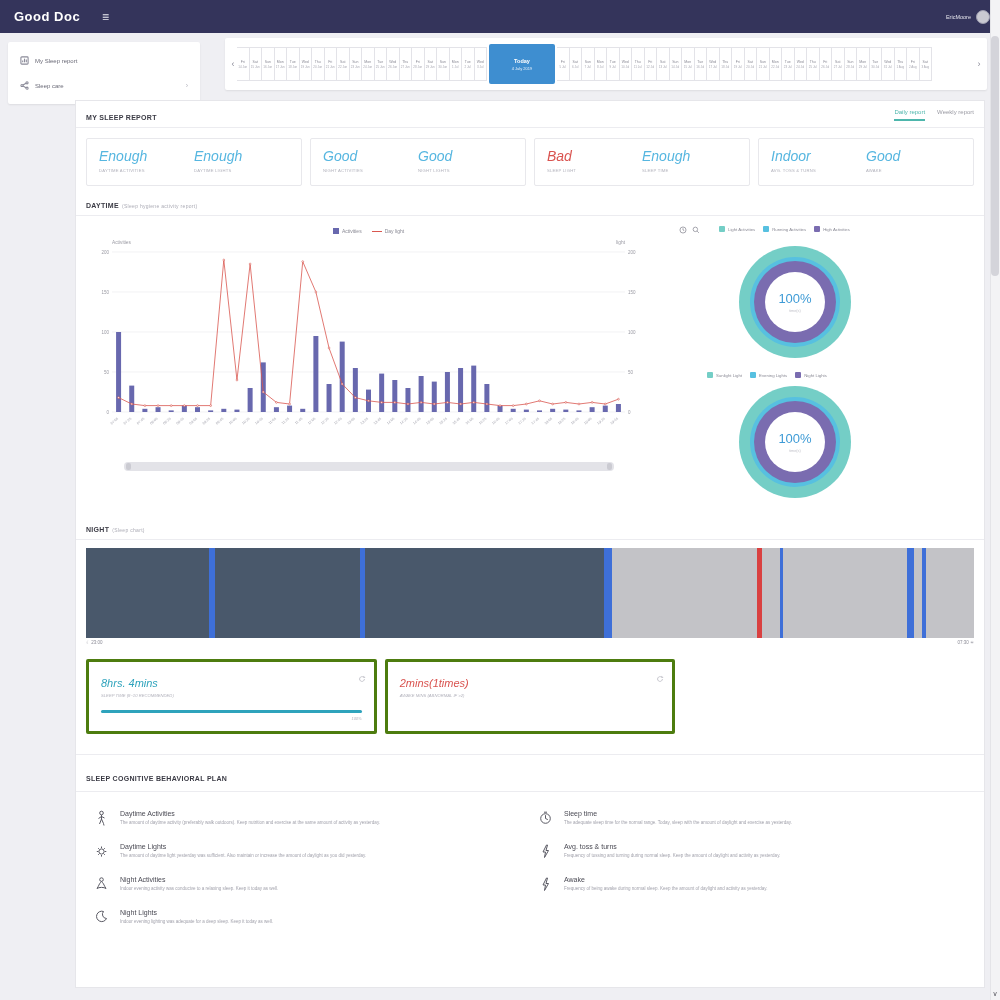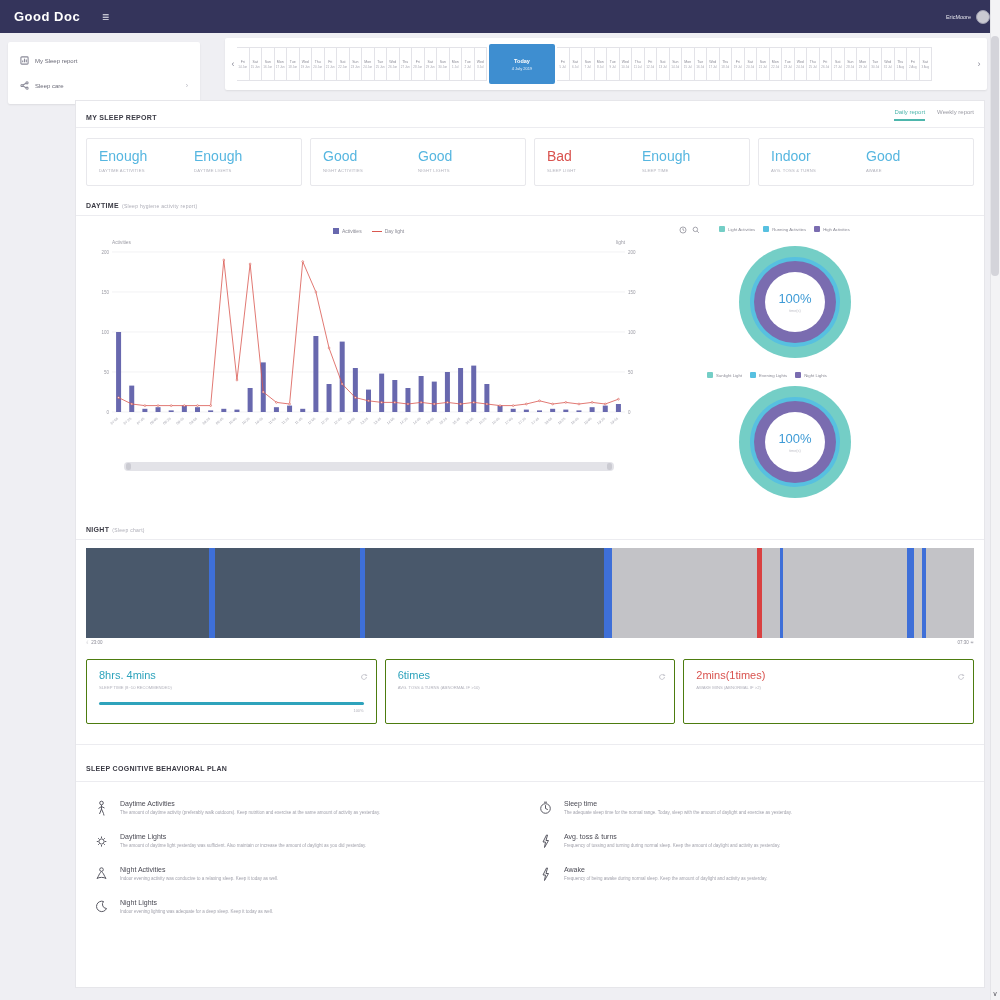--- a/index.html
+++ b/index.html
@@ -39,21 +39,21 @@
   .sec-sub { font-size:5px; color:#ABABB5; font-weight:normal; margin-left:3px; }
   .tabs { display:flex; gap:12px; }
   .tab { font-size:6px; color:#9A9AA3; padding-bottom:4px; cursor:pointer; }
   .tab.active { color:#4DB6AC; border-bottom:2px solid #4DB6AC; }
   .divider { border-top:1px solid #ECECF0; margin:6px -10px 0; }
 
   
   .statusrow { display:flex; gap:8px; margin-top:10px; }
   .scard { flex:1; border:1px solid #E8E8EC; border-radius:2px; padding:9px 12px 12px; display:flex; }
   .sitem { flex:1; }
-  .sval { font-size:14px; font-weight:300; }
+  .sval { font-size:14px; font-weight:300;font-style:italic; }
   .sval.blue { color:#56B6E0; } .sval.red { color:#D9534F; }
   .slab { font-size:4.2px; color:#B2B2BC; margin-top:4px; letter-spacing:0.2px; }
 
   
   .day-content { display:flex; margin-top:4px; }
   .chart-wrap { width:565px; }
   .legend { display:flex; justify-content:center; gap:10px; margin:8px 0 2px; }
   .lg { display:flex; align-items:center; gap:3px; font-size:5px; color:#8A8A95; }
   .lg .sq { width:6px; height:6px; background:#6868AE; }
   .lg .ln { width:10px; height:0; border-top:1px solid #D9574F; }
@@ -74,21 +74,21 @@
   .donut .pct { font-size:13px; color:#3E9BD6; font-weight:300; }
   .donut .psub { font-size:3.8px; color:#C2C2CA; margin-top:3px; }
 
   
   .timeline { position:relative; height:90px; margin-top:8px; overflow:hidden; }
   .tl-seg, .tl-mark { position:absolute; top:0; height:100%; }
   .tl-labels { display:flex; justify-content:space-between; font-size:4.5px; color:#8A8A95; margin-top:2px; }
 
   
   .stats { display:flex; flex-wrap:wrap; gap:8px; margin-top:14px; }
-  .stcard { width:calc((100% - 16px)/3); border:1px solid #4d7c0f; border-radius:2px; padding:9px 12px 10px; position:relative; }
+  .stcard { width:calc((100% - 16px)/3); border:3px solid #4d7c0f; border-radius:2px; padding:15px 12px 10px; position:relative;font-style:italic; }
   .stval { font-size:11px; font-weight:300; color:#2EA3BC; }
   .stval.red { color:#D9534F; }
   .stlab { font-size:4.2px; color:#B2B2BC; margin-top:4px; }
   .refresh { position:absolute; right:8px; top:7px; cursor:pointer; }
   .refresh svg { width:8px; height:8px; stroke:#C2C2CA; fill:none; stroke-width:1.2; }
   .bar-track { height:3px; background:#EFEFF2; margin-top:12px; border-radius:2px; }
   .bar-fill { height:100%; background:#2EA3BC; border-radius:2px; }
   .bar-pct { text-align:right; font-size:4px; color:#B2B2BC; margin-top:3px; }
 
   
@@ -657,28 +657,20 @@
         <div class="bar-track">
           <div class="bar-fill" style="width: 100%;"></div>
         </div>
         <div class="bar-pct">100%</div>
       </div>
       <div class="stcard">
         <span class="refresh"><svg viewBox="0 0 10 10">
             <path d="M8 5a3 3 0 1 1-1-2.2"></path>
             <path d="M7.2 1.2 L7.2 3 L9 3" fill="none"></path>
           </svg></span>
-        <div class="stval">6times</div>
-        <div class="stlab">AVG. TOSS &amp; TURNS (ABNORMAL IF &gt;10)</div>
-      </div>
-      <div class="stcard">
-        <span class="refresh"><svg viewBox="0 0 10 10">
-            <path d="M8 5a3 3 0 1 1-1-2.2"></path>
-            <path d="M7.2 1.2 L7.2 3 L9 3" fill="none"></path>
-          </svg></span>
         <div class="stval red">2mins(1times)</div>
         <div class="stlab">AWAKE MINS (ABNORMAL IF &gt;2)</div>
       </div>
     </div>
 
   <div class="divider" style="margin-top:20px;"></div>
   <div style="margin-top:12px;">
     <span class="sec-title">SLEEP COGNITIVE BEHAVIORAL PLAN</span>
   </div>
   <div class="divider"></div>

